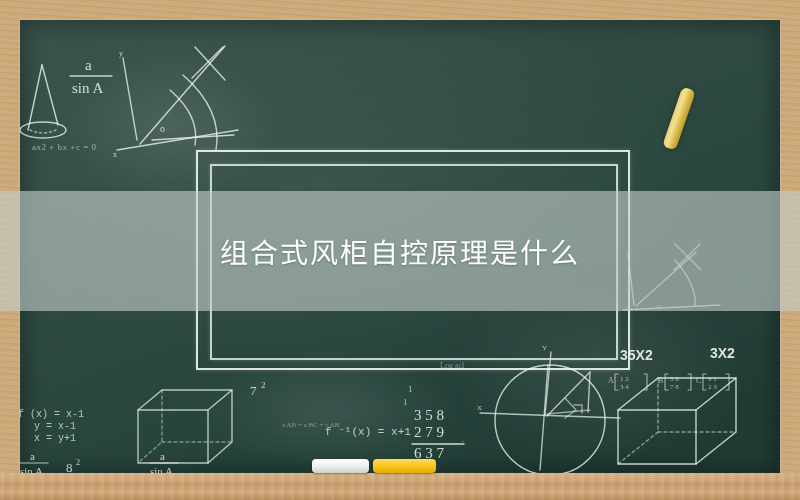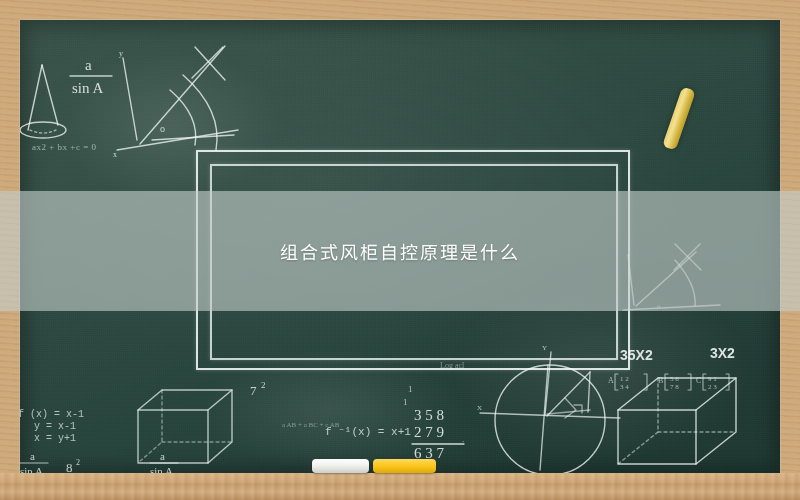--- a/index.html
+++ b/index.html
@@ -177,21 +177,21 @@
     top: 191px;
     width: 800px;
     height: 120px;
     background: rgba(196,205,201,0.62);
     display: flex;
     align-items: center;
     justify-content: center;
   }
   .title-text {
     font-family: "DejaVu Sans", "Liberation Sans", sans-serif;
-    font-size: 18px;
+    font-size: 28px;
     letter-spacing: 2px;
     color: #ffffff;
     white-space: nowrap;
     text-shadow: 0 1px 2px rgba(40,55,50,0.35);
     font-weight: 400;
   }
 </style>
 </head>
 <body>
 

